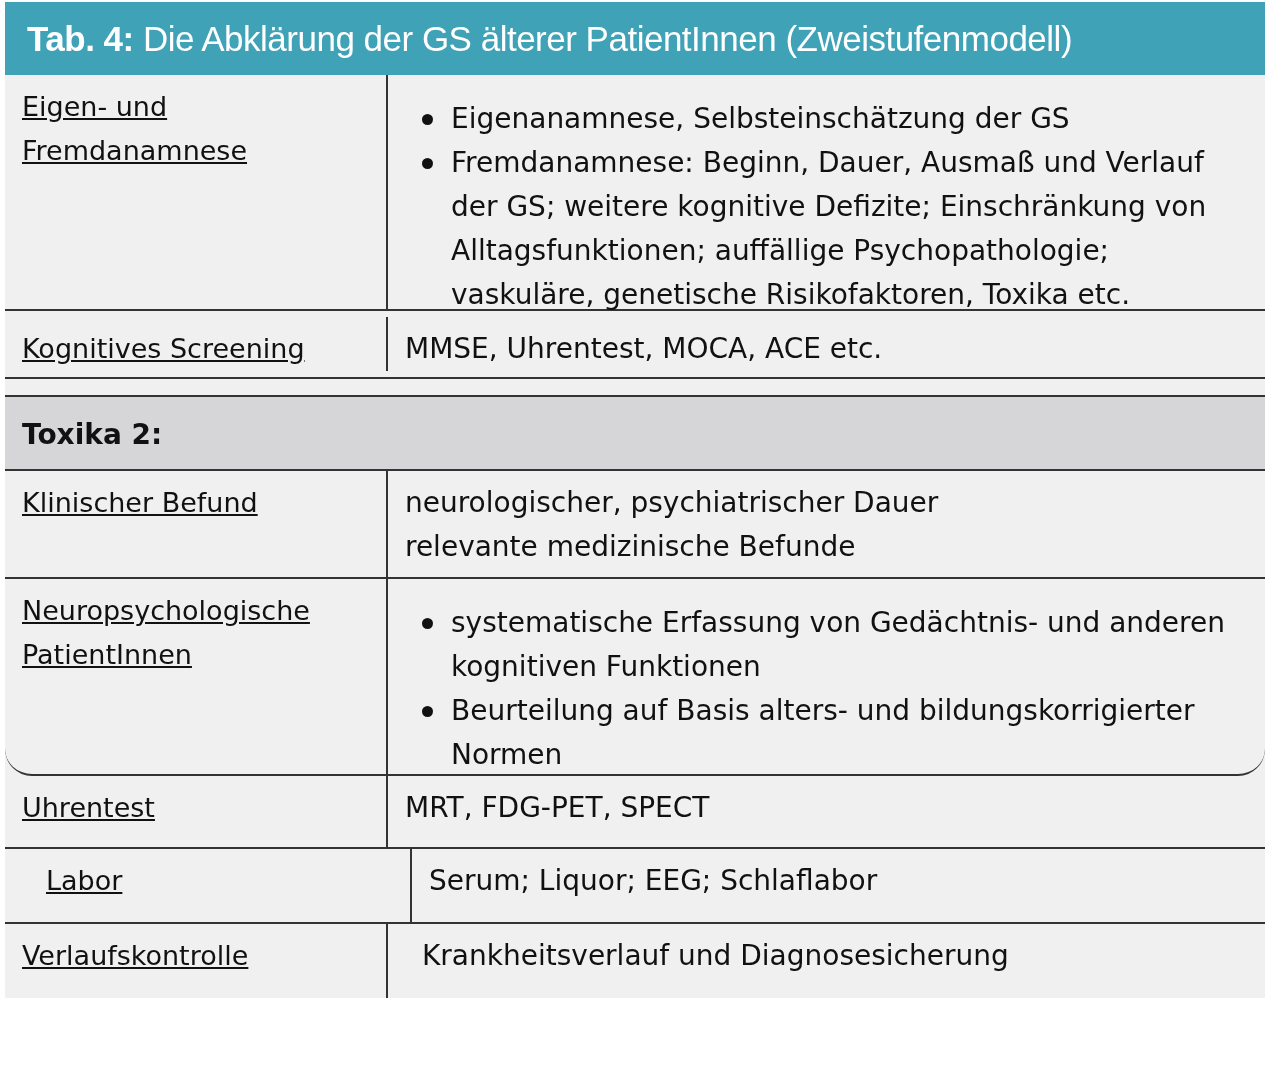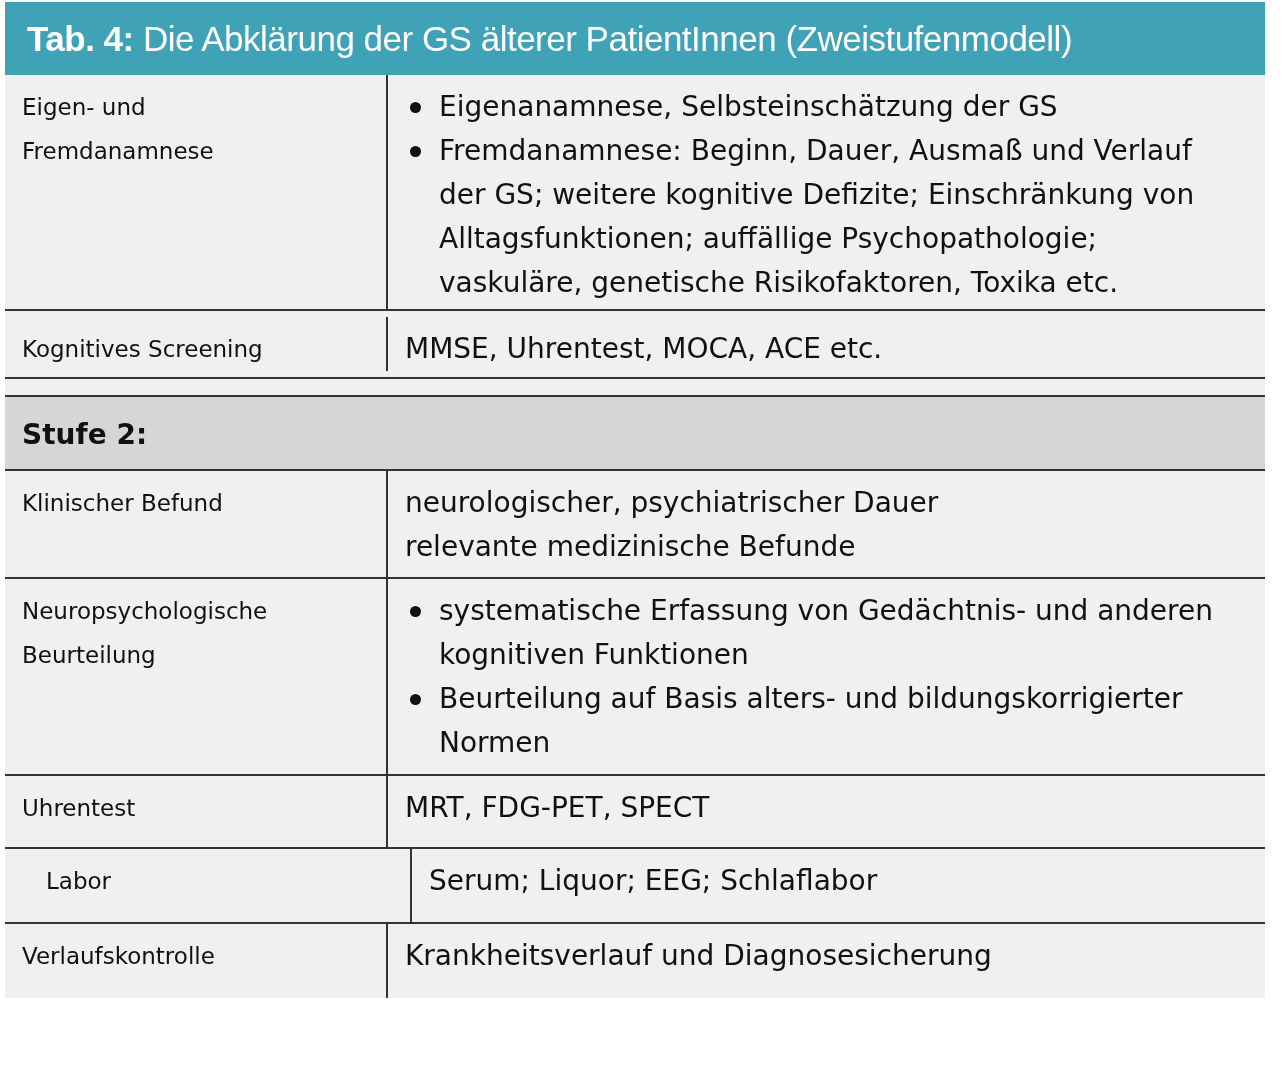--- a/index.html
+++ b/index.html
@@ -2,24 +2,24 @@
 <html><head>
 <meta charset="utf-8">
 <style>
   html, body { margin:0; padding:0; background:#ffffff; }
   body { width:1286px; height:1078px; position:relative; font-family:"DejaVu Sans", "Liberation Sans", sans-serif; color:#111; }
   .table { position:absolute; left:5px; top:2px; width:1260px; background:#f0f0f0; }
   .title { height:73px; background:#3fa2b6; color:#fff; font-family:"Liberation Sans", sans-serif; font-size:35px; line-height:73px; padding-left:22px; box-sizing:border-box; white-space:nowrap; letter-spacing:-0.5px; transform-origin:left center; }
   .title b { font-weight:bold; }
   .stage { height:69px; background:#d6d5d8; font-size:28px; font-weight:bold; line-height:72px; padding-left:17px; box-sizing:border-box; border-bottom:2px solid #333; }
   .row { display:flex; border-bottom:2px solid #333; box-sizing:border-box; }
-  .row.last { border-bottom:none; }
-  .c1 { width:383px; border-right:2px solid #333; box-sizing:border-box; padding:10px 0 0 17px; font-size:23px; line-height:44px; }
+  .row.last { border-bottom:none;gap:17px; }
+  .c1 { width:383px; border-right:2px solid #333; box-sizing:border-box; padding:10px 0 0 17px; font-size:27px; line-height:44px;text-decoration:underline; }
   .c2 { flex:1; padding:10px 0 0 17px; font-size:28px; line-height:44px; box-sizing:border-box; }
-  ul { margin:0; padding:0; list-style:none; }
+  ul { margin:12px; padding:0; list-style:none; }
   li { position:relative; padding-left:34px; }
   li::before { content:""; position:absolute; left:5px; top:17px; width:11px; height:11px; border-radius:50%; background:#111; }
   .gap { height:18px; background:#f0f0f0; border-bottom:2px solid #333; box-sizing:border-box; }
   .stage2 { height:74px; line-height:76px; }
   .line { display:block; }
 </style>
 </head>
 <body>
 
 <div class="table">
@@ -42,34 +42,34 @@
     </div>
   </div>
 
   <div class="row" style="height:68px;align-items:center;">
     <div class="c1">Kognitives Screening</div>
     <div class="c2">MMSE, Uhrentest, MOCA, ACE etc.</div>
   </div>
 
   <div class="gap"></div>
 
-  <div class="stage stage2">Stufe 2:</div>
+  <div class="stage stage2">Toxika 2:</div>
 
   <div class="row" style="height:108px;">
     <div class="c1">Klinischer Befund</div>
     <div class="c2">
       <span class="line">neurologischer, psychiatrischer Dauer</span>
       <span class="line">relevante medizinische Befunde</span>
     </div>
   </div>
 
-  <div class="row" style="height:197px;">
+  <div class="row" style="height:197px;border-radius:27px;">
     <div class="c1">
       <span class="line">Neuropsychologische</span>
-      <span class="line">Beurteilung</span>
+      <span class="line">PatientInnen</span>
     </div>
     <div class="c2" style="padding-right:26px;">
       <ul>
         <li>systematische Erfassung von Gedächtnis- und anderen kognitiven Funktionen</li>
         <li>Beurteilung auf Basis alters- und bildungskorrigierter Normen</li>
       </ul>
     </div>
   </div>
 
   <div class="row" style="height:73px;">

